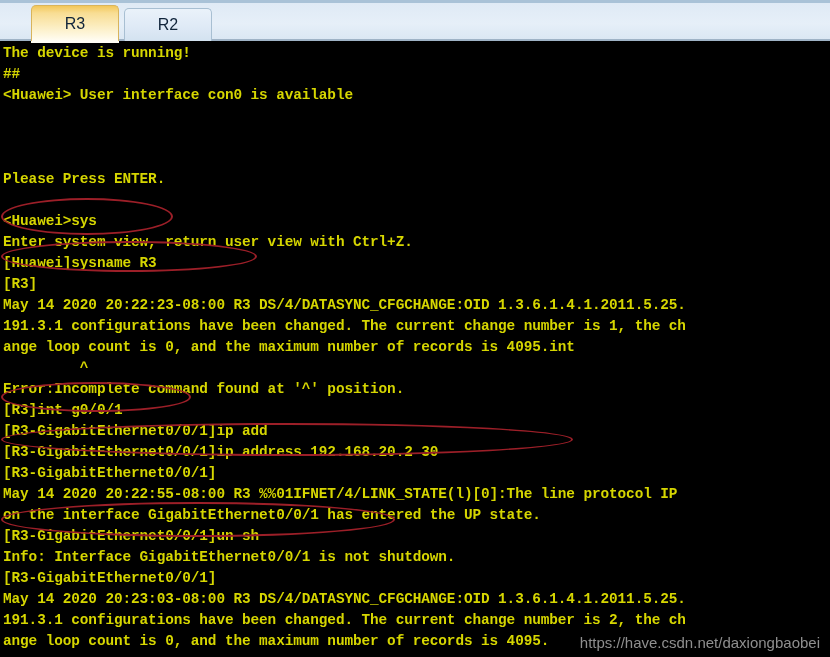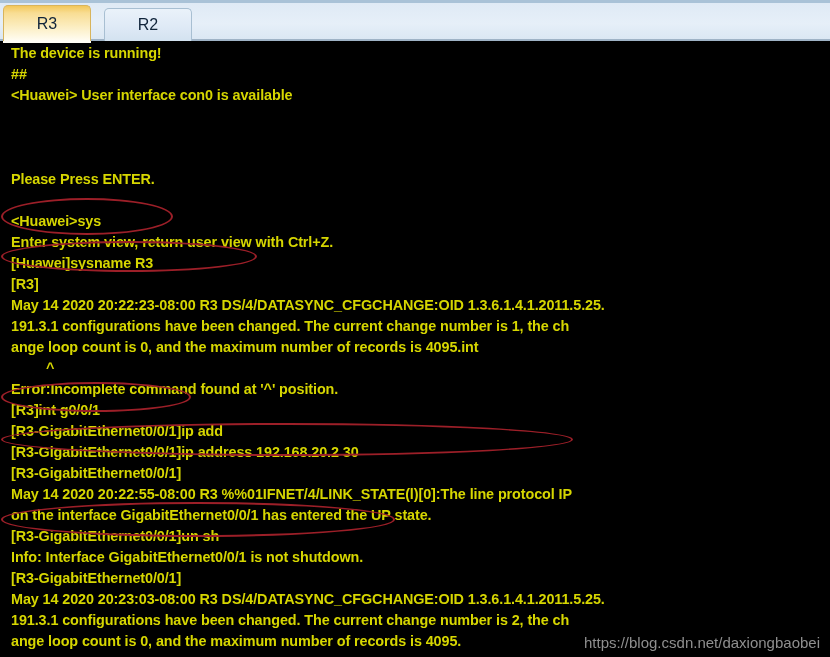--- a/index.html
+++ b/index.html
@@ -52,27 +52,27 @@
     align-items: center;
     justify-content: center;
     font-size: 16px;
     color: #10243a;
     font-family: "Liberation Sans", sans-serif;
     box-sizing: border-box;
     cursor: pointer;
   }
   .tab.inactive {
     background: linear-gradient(to bottom, #eaf2fa 0%, #dfeaf6 55%, #d3e2f0 100%);
-    margin-left: 8px;
   }
   .tab.active {
     background: linear-gradient(to bottom, #f2c75a 0%, #f8dd93 20%, #fcf0c8 65%, #fffdf4 100%);
     border-color: #d8b45c;
     height: 36px;
     z-index: 3;
+    margin-left: 28px;
   }
   .tab.active::after {
     content: "";
     position: absolute;
     left: -1px; right: -1px;
     bottom: -2px;
     height: 2px;
     background: #fffdf4;
   }
 
@@ -81,25 +81,25 @@
     position: absolute;
     left: 0;
     top: 41px;
     width: 830px;
     height: 616px;
     background: #000000;
     overflow: hidden;
   }
   #termtext {
     position: absolute;
-    left: 11px;
+    left: 3px;
     top: 2px;
     margin: 0;
     padding: 0;
-    font-family: Liberation Sans, sans-serif;
+    font-family: Liberation Mono, monospace;
     font-size: 14.4px;
     line-height: 21px;
     color: #d6d600;
     white-space: pre;
     letter-spacing: -0.1px;
     font-weight: bold;
   }
 
   
   .ellipse {
@@ -165,14 +165,14 @@
 May 14 2020 20:23:03-08:00 R3 DS/4/DATASYNC_CFGCHANGE:OID 1.3.6.1.4.1.2011.5.25.
 191.3.1 configurations have been changed. The current change number is 2, the ch
 ange loop count is 0, and the maximum number of records is 4095.</pre>
   <div id="annotation-layer">
       <div class="ellipse" style="left: 1px; top: 157px; width: 168px; height: 33px; border-color: rgb(156, 31, 40);"></div>
       <div class="ellipse" style="left: 1px; top: 200px; width: 252px; height: 27px; border-color: rgb(156, 31, 40);"></div>
       <div class="ellipse" style="left: 1px; top: 341px; width: 186px; height: 26px; border-color: rgb(156, 31, 40);"></div>
       <div class="ellipse" style="left: 1px; top: 382px; width: 568px; height: 29px; border-color: rgb(156, 31, 40);"></div>
       <div class="ellipse" style="left: 1px; top: 461px; width: 390px; height: 31px; border-color: rgb(156, 31, 40);"></div>
     </div>
-  <div id="watermark" style="color: rgb(143, 143, 143);">https://blog.csdn.net/daxiongbaobei</div>
+  <div id="watermark" style="color: rgb(143, 143, 143);">https://have.csdn.net/daxiongbaobei</div>
 </div>
 
 </body></html>

